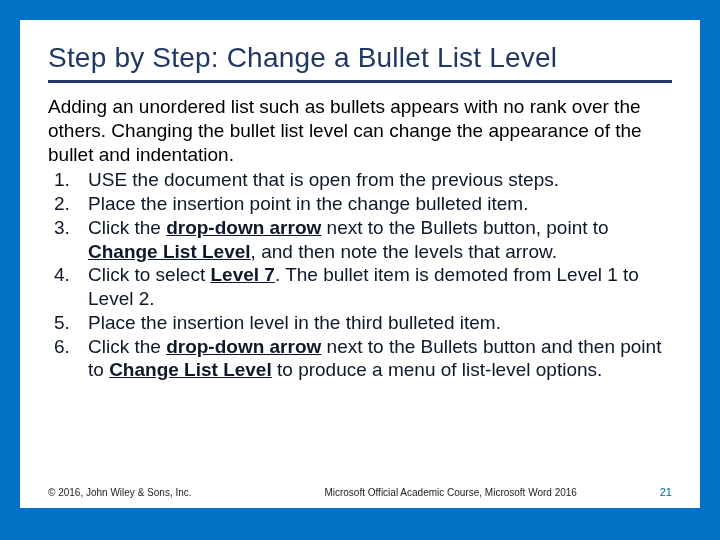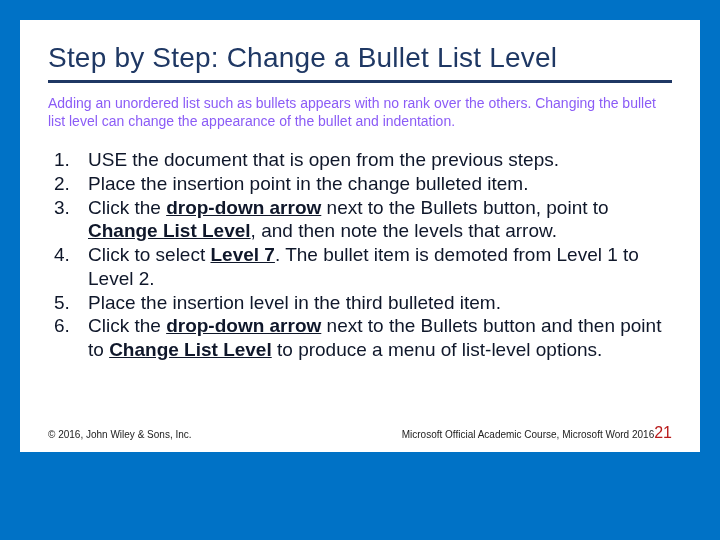--- a/index.html
+++ b/index.html
@@ -8,38 +8,38 @@
     height: 540px;
     background: #0072c6;
     font-family: "Segoe UI", Arial, sans-serif;
     overflow: hidden;
   }
   .slide {
     position: absolute;
     left: 20px;
     top: 20px;
     width: 680px;
-    height: 432px;
+    height: 488px;
     background: #fff;
     padding: 22px 28px 16px 28px;
   }
   .title {
     color: #1f3864;
     font-size: 28px;
     font-weight: 400;
     letter-spacing: 0.2px;
     padding-bottom: 6px;
     border-bottom: 3px solid #1f3864;
     margin-bottom: 12px;
   }
   .intro {
-    color: #8b5cf6;
-    font-size: 14px;
+    color: #000000;
+    font-size: 19px;
     line-height: 1.25;
-    margin-bottom: 18px;
+    margin-bottom: 2px;
   }
   ol.steps {
     list-style: none;
     counter-reset: step;
     margin-left: 0;
     color: #0f172a;
     font-size: 19px;
     line-height: 1.25;
   }
   ol.steps > li {
@@ -59,22 +59,22 @@
     position: absolute;
     left: 28px;
     right: 28px;
     bottom: 10px;
     font-size: 10px;
     color: #222;
     display: flex;
     align-items: baseline;
   }
   .footer .copy { flex: 0 0 auto; }
-  .footer .center { flex: 1 1 auto; text-align: right; padding-left: 50px; }
-  .footer .num { flex: 0 0 auto; color: #b91c1c; font-size: 16px; }
+  .footer .center { flex: 1 1 auto; text-align: center; padding-left: 50px; }
+  .footer .num { flex: 0 0 auto; color: #0369a1; font-size: 11px; }
 </style>
 </head>
 <body>
 
 <div class="slide">
   <h1 class="title">Step by Step: Change a Bullet List Level</h1>
   <p class="intro">Adding an unordered list such as bullets appears with no rank over the others. Changing the bullet list level can change the appearance of the bullet and indentation.</p>
   <ol class="steps">
       <li><span>USE the document that is open from the previous steps.</span></li>
       <li><span>Place the insertion point in the change bulleted item.</span></li>

